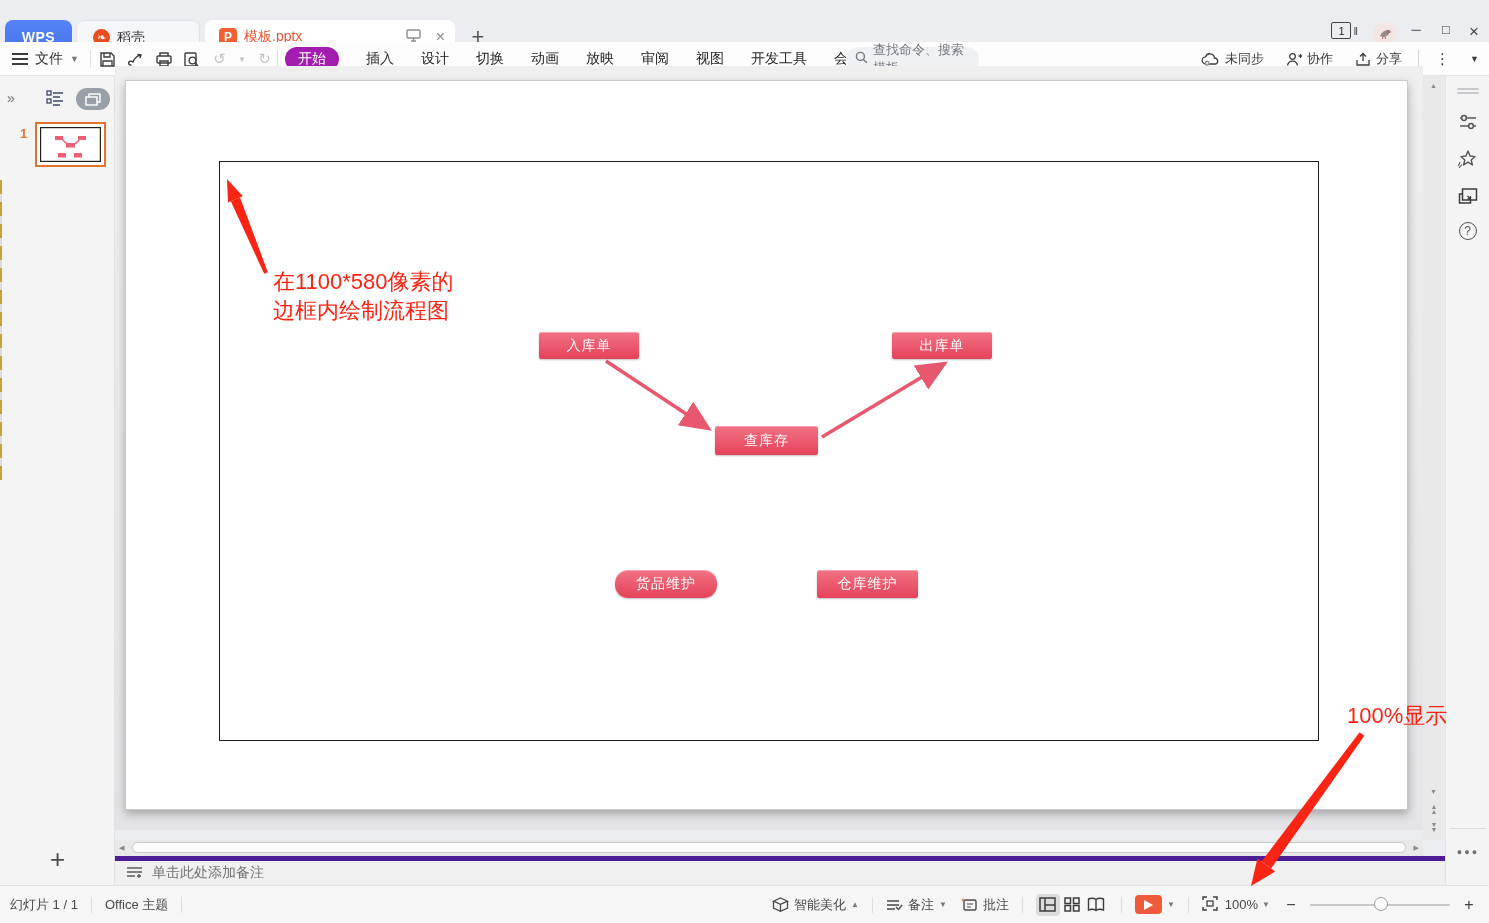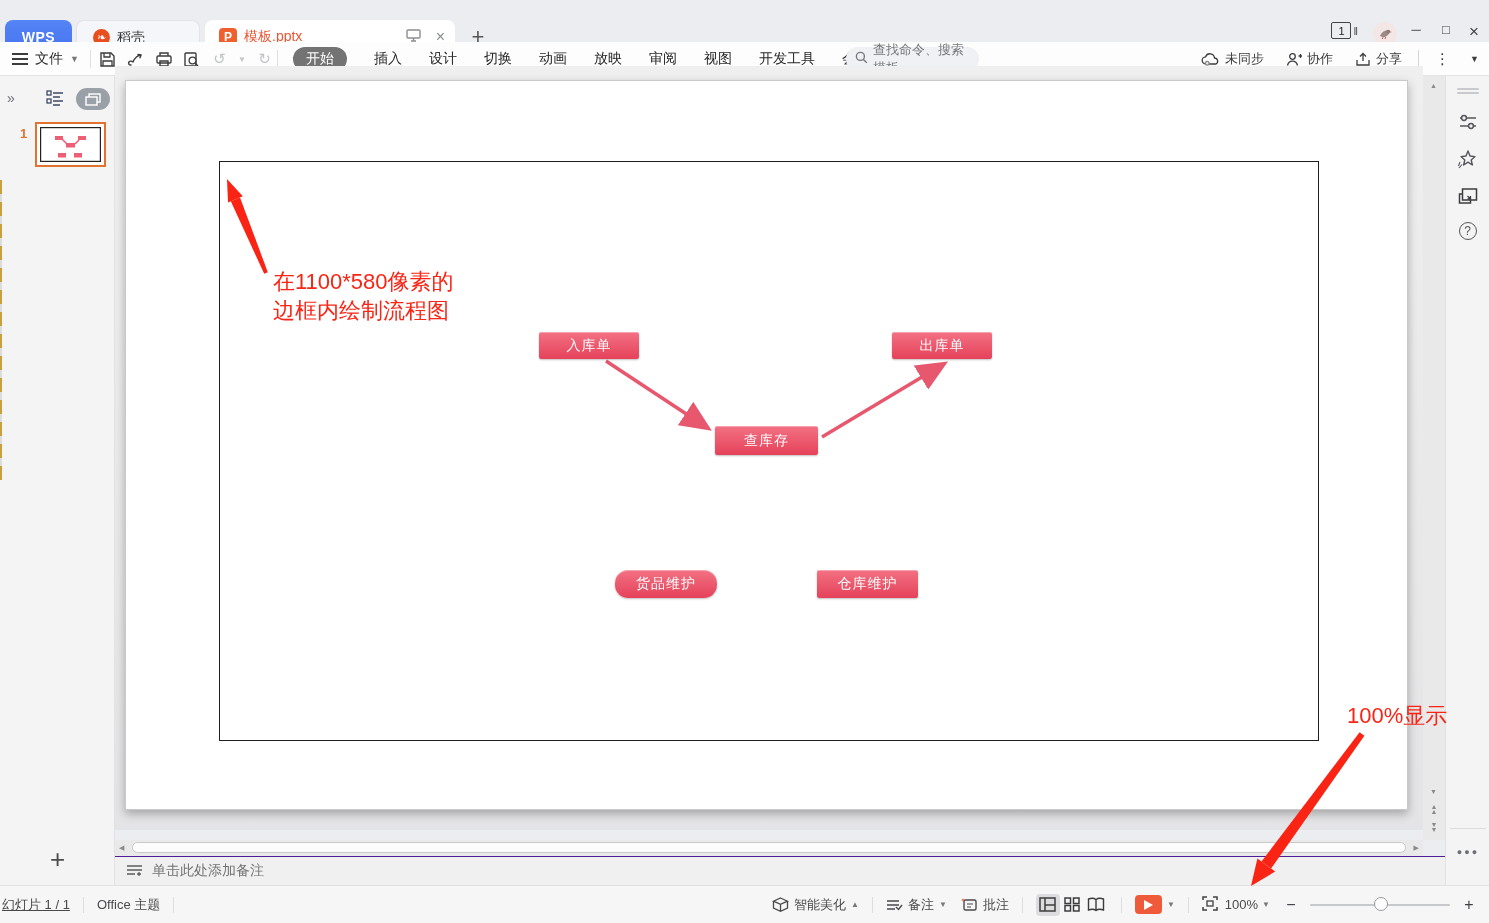--- a/index.html
+++ b/index.html
@@ -31,21 +31,21 @@
   .filebtn { position:absolute; left:12px; top:5px; display:flex; align-items:center; gap:7px; font-size:14px; color:#2c2c2c; height:24px; }
   .hamb { width:16px; height:12px; border-top:2px solid #3c3c3c; border-bottom:2px solid #3c3c3c; position:relative; }
   .hamb::after { content:""; position:absolute; left:0; top:3px; width:100%; height:2px; background:#3c3c3c; }
   .mcaret { font-size:9px; color:#777; }
   .mdiv { position:absolute; top:8px; width:1px; height:18px; background:#e0e1e4; }
   .qat { position:absolute; left:98px; top:5px; display:flex; align-items:center; gap:9px; height:24px; }
   .qicon { width:19px; height:19px; display:flex; align-items:center; justify-content:center; }
   .qicon svg { display:block; }
   .disab { color:#c3c4c8; font-size:15px; }
   .ribbontabs { position:absolute; left:285px; top:4px; display:flex; align-items:center; gap:27px; height:26px; font-size:14px; color:#262626; }
-  .pill { background:#737373; color:#fff; border-radius:13px; padding:3px 13px;margin-left:8px; }
+  .pill { background:#a21caf; color:#fff; border-radius:13px; padding:3px 13px; }
   .searchbox { position:absolute; left:846px; top:5px; width:133px; height:24px; background:#f0f1f4; border-radius:12px; display:flex; align-items:center; gap:5px; padding:0 9px; color:#76777c; font-size:13px; }
   .mrright { position:absolute; right:10px; top:5px; display:flex; align-items:center; height:24px; font-size:13px; color:#3d3d3f; gap:6px; }
   .mrit { display:flex; align-items:center; gap:5px; }
 
   
   .lsidebar { position:absolute; left:0; top:76px; width:115px; height:809px; background:#f4f4f5; border-right:1px solid #e2e2e4; }
   .lsb-top { position:absolute; left:0; top:10px; width:115px; height:32px; }
   .pillbtn { position:absolute; left:76px; top:2px; width:34px; height:22px; background:#9aa0a8; border-radius:11px; display:flex; align-items:center; justify-content:center; }
   .thumbwrap { position:absolute; left:35px; top:46px; width:71px; height:45px; border:2px solid #e0742e; background:#fff; padding:3px; }
   .thumbnum { position:absolute; left:20px; top:50px; color:#e0742e; font-size:13px; font-weight:bold; }
@@ -68,21 +68,21 @@
 
   
   .rpanel { position:absolute; left:1445px; top:76px; width:44px; height:809px; background:#f4f4f5; border-left:1px solid #e2e2e4; }
   .rico { position:absolute; left:50%; transform:translateX(-50%); }
   .handlebar { width:22px; height:2px; background:#c8c9cc; border-radius:1px; margin:2px 0; }
   .helpcirc { width:18px; height:18px; border:1.6px solid #55565a; border-radius:50%; color:#55565a; font-size:12px; display:flex; align-items:center; justify-content:center; }
   .rdots { position:absolute; left:0; bottom:28px; width:44px; text-align:center; color:#6d6e72; font-size:9px; letter-spacing:2px; }
   .rpdiv { position:absolute; left:4px; bottom:56px; width:36px; height:1px; background:#dddddf; }
 
   
-  .notesbar { position:absolute; left:115px; top:856px; width:1330px; height:29px; background:#f0f0f1; border-top:1px solid #4c1d95; display:flex; align-items:center; gap:9px; padding-left:11px; color:#737373; font-size:14px; }
+  .notesbar { position:absolute; left:115px; top:856px; width:1330px; height:29px; background:#f0f0f1; border-top:5px solid #4c1d95; display:flex; align-items:center; gap:9px; padding-left:11px; color:#737373; font-size:14px; }
   .statusbar { position:absolute; left:0; top:885px; width:1489px; height:38px; background:#f6f6f7; border-top:1px solid #e1e1e3; display:flex; align-items:center; font-size:13px; color:#4a4a4c; }
   .sdiv { width:1px; height:16px; background:#dedee0; margin:0 13px; }
   .sit { display:flex; align-items:center; gap:5px; }
   .scaret { font-size:8px; color:#77787c; }
   .viewico { width:24px; height:22px; display:flex; align-items:center; justify-content:center; border-radius:4px; }
   .viewico.active { background:#dcdcde; }
   .playbtn { width:27px; height:19px; background:#ef5a3a; border-radius:4px; display:flex; align-items:center; justify-content:center; }
   .playbtn svg { display:block; }
   .ztrack { width:140px; height:2px; background:#c7c8cb; position:relative; border-radius:1px; }
   .zknob { position:absolute; left:64px; top:-7px; width:14px; height:14px; background:#fcfcfc; border:1px solid #9a9b9f; border-radius:50%; }
@@ -343,21 +343,21 @@
     <span>
       <svg width="17" height="14" viewBox="0 0 17 14">
           <path d="M1 3h15M1 7h15M1 11h8" stroke="#5c5c5e" stroke-width="1.5"></path>
           <path d="M13 9v4M11 11h4" stroke="#5c5c5e" stroke-width="1.3"></path>
         </svg>
     </span>
     <span>单击此处添加备注</span>
   </div>
 
   <div class="statusbar">
-    <span style="margin-left:2px;text-decoration:underline;">幻灯片 1 / 1</span>
+    <span style="margin-left:10px;">幻灯片 1 / 1</span>
     <span class="sdiv"></span>
     <span>Office 主题</span>
     <span class="sdiv"></span>
 
     <span style="flex:1;"></span>
 
     <span class="sit">
       <svg width="17" height="16" viewBox="0 0 17 16">
           <path d="M8.5 1l7 3.2-7 3.2-7-3.2z" fill="none" stroke="#4a4a4c" stroke-width="1.3"></path>
           <path d="M1.5 4.2V11l7 3.4 7-3.4V4.2M8.5 7.4V14" fill="none" stroke="#4a4a4c" stroke-width="1.3"></path>

